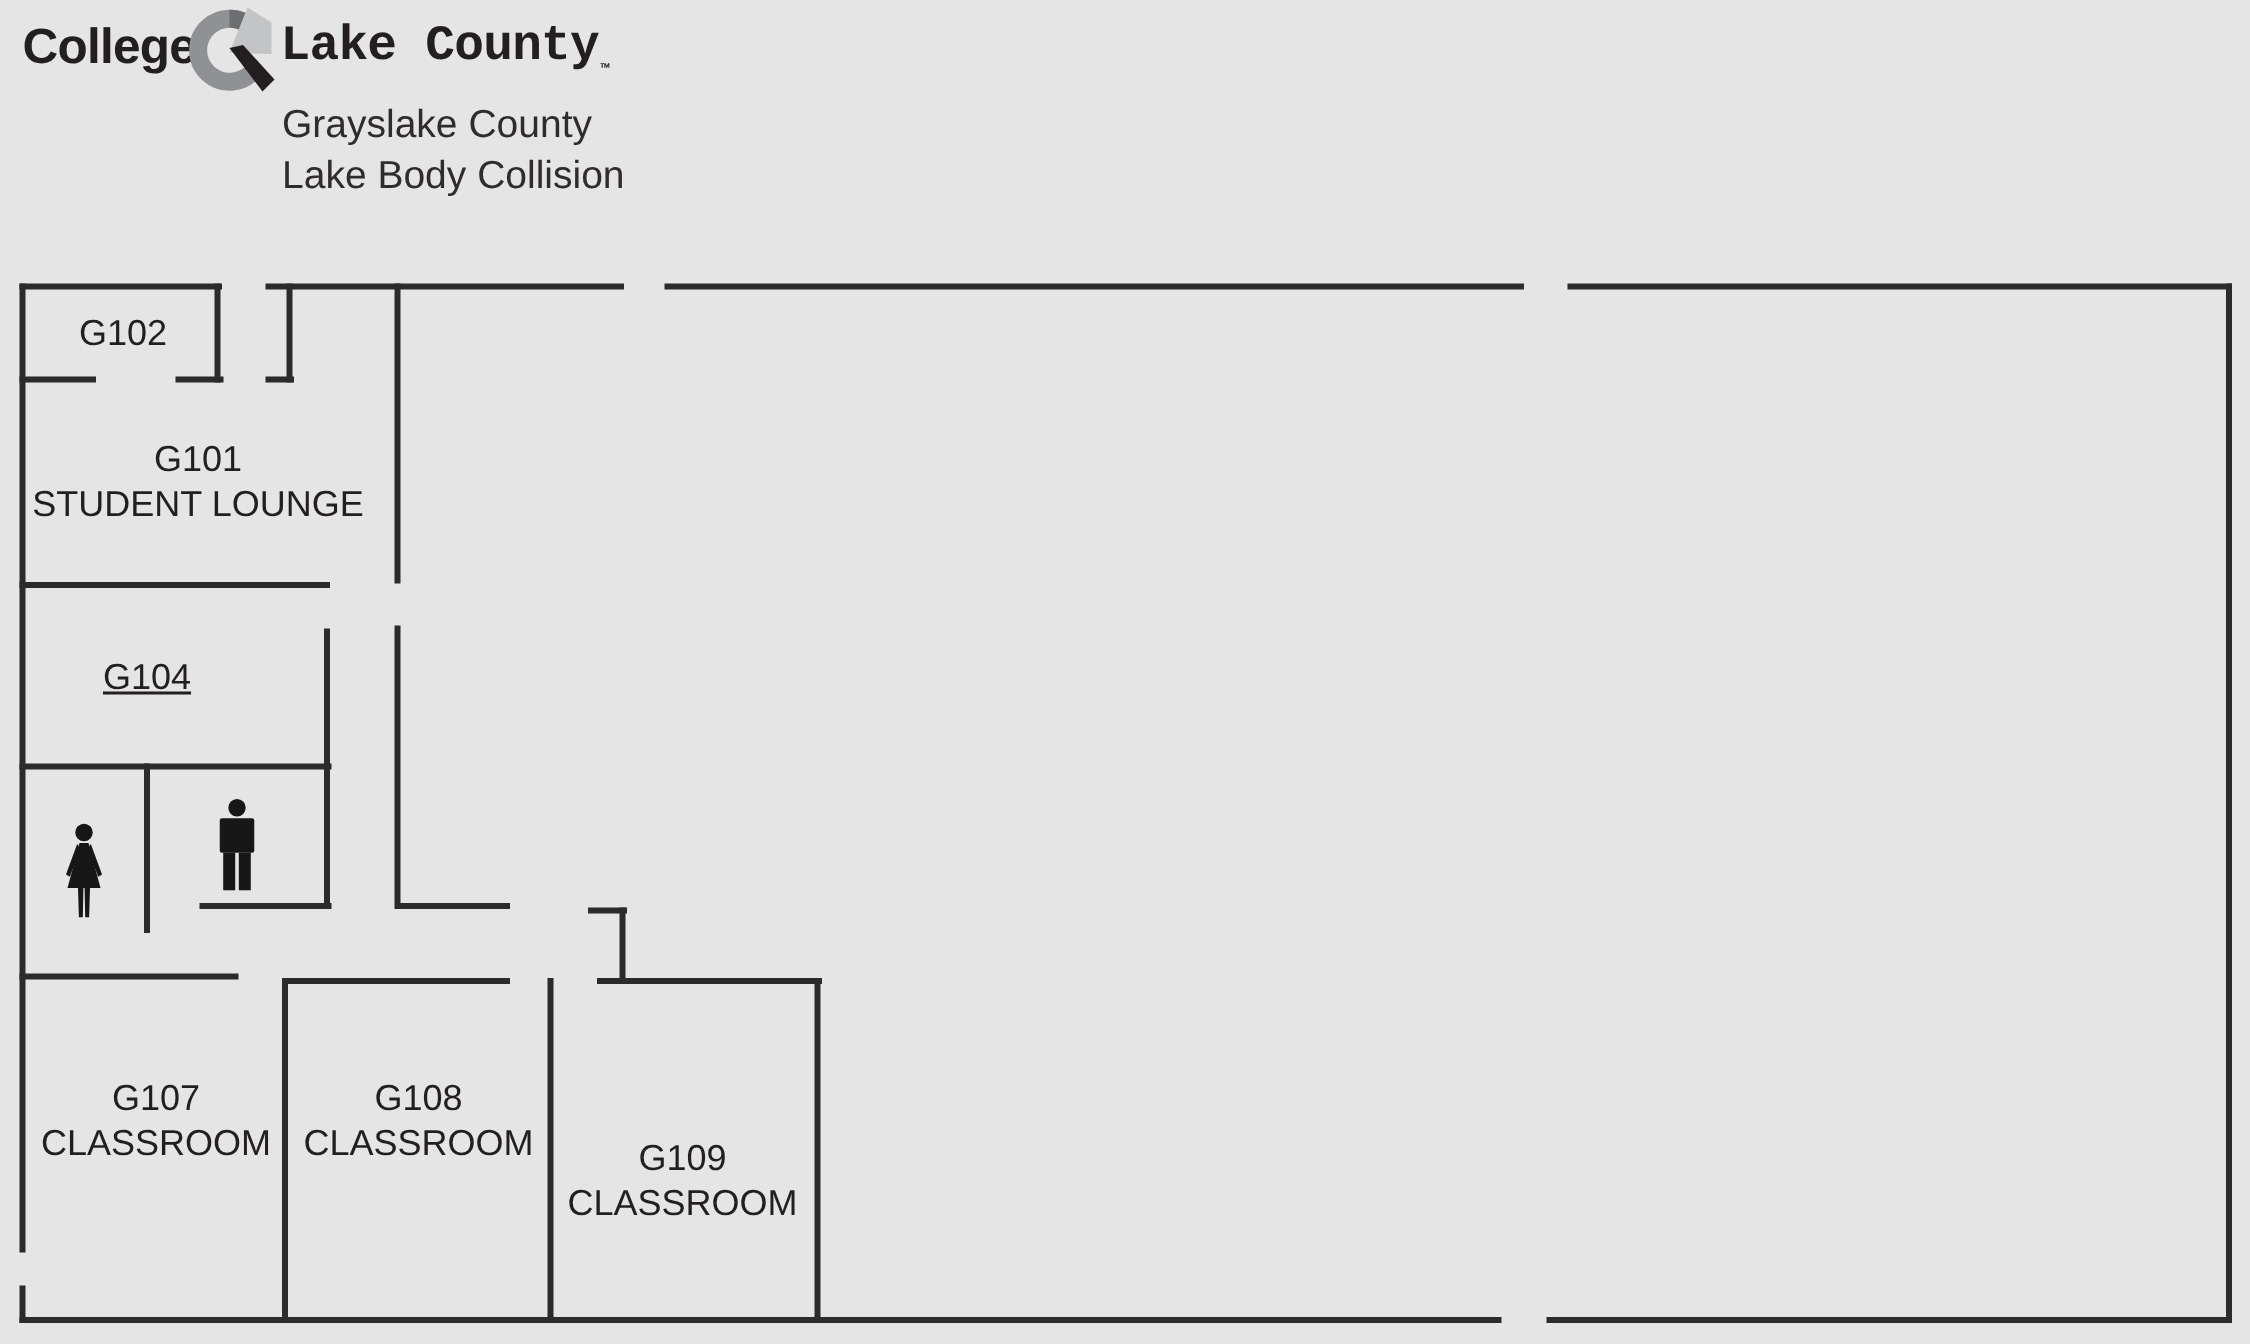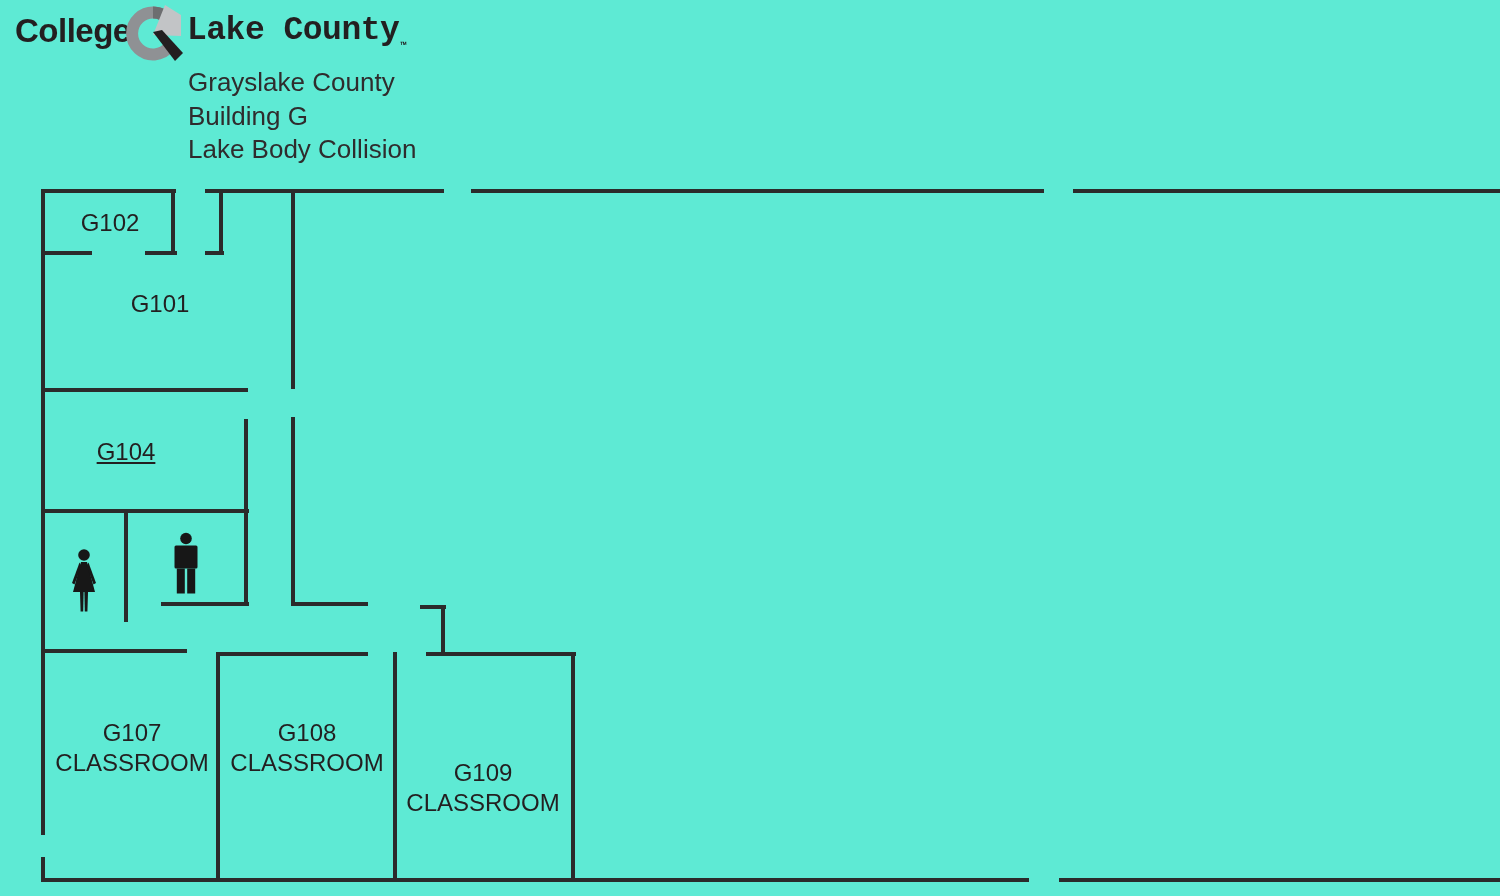--- a/index.html
+++ b/index.html
@@ -1,36 +1,36 @@
 <!DOCTYPE html>
 <html><head>
 <meta charset="utf-8">
 <style>
   html,body{margin:0;padding:0;background:#ffffff;}
   .canvas{
-    position:relative;width:1500px;height:896px;background:#5eead4;overflow:hidden;
+    position:relative;width:1500px;height:896px;background:#e5e5e5;overflow:hidden;
     font-family:"Liberation Sans", sans-serif;color:#231f20;
   }
   
   .logo-college{
     position:absolute;left:15px;top:12px;
     font-size:33px;font-weight:bold;letter-spacing:-0.5px;color:#231f20;white-space:nowrap;
   }
   .logo-mark{position:absolute;left:126px;top:2px;}
   .logo-lake{
     position:absolute;left:187px;top:12px;
     font-size:33px;font-weight:bold;letter-spacing:-0.5px;color:#231f20;white-space:nowrap;font-family:Liberation Mono, monospace;
   }
   .tm{font-size:10px;font-weight:bold;position:relative;top:10px;left:1px;}
   .subtitle{
     position:absolute;left:188px;top:66px;
     font-size:26px;line-height:33.5px;color:#2f2c2d;white-space:nowrap;
   }
   
-  .floorplan{position:absolute;left:0;top:0;width:1340px;height:896px;margin-left:28px;}
+  .floorplan{position:absolute;left:0;top:0;width:1340px;height:896px;}
   .wall{position:absolute;background:#2b2b2b;}
   .room-label{
     position:absolute;transform:translate(-50%,-50%);
     text-align:center;font-size:24px;line-height:30px;color:#231f20;white-space:nowrap;
   }
   .restroom-icon{position:absolute;}
 </style>
 </head>
 <body>
 
@@ -43,21 +43,20 @@
       <path d="M 43.5,18.4 A 21 21 0 1 0 43.5,44.6" fill="none" stroke="#8f9194" stroke-width="12"></path>
       <path d="M 27,10.5 A 21 21 0 0 1 43.5,18.4" fill="none" stroke="#6d6e70" stroke-width="12"></path>
       <polygon points="39,3 55,13 55,34 27,33" fill="#c2c4c6"></polygon>
       <polygon points="27,30 36,28 57,51 49,59" fill="#231f20"></polygon>
     </svg>
 
     <div class="logo-lake"><span>Lake County</span><span class="tm">™</span></div>
 
     <div class="subtitle">
       <div>Grayslake County</div>
-      <div>Building G</div>
       <div>Lake Body Collision</div>
     </div>
   </div>
 
   <div class="floorplan">
 
     <svg class="restroom-icon" width="30" height="66" viewBox="0 0 30 66" style="left: 41px; top: 548px;">
       <g fill="#171717">
         <circle cx="15" cy="7" r="5.8"></circle>
         <polygon points="12,14 18,14 26,44 4,44"></polygon>
@@ -104,22 +103,23 @@
       <div class="wall" style="left: 96px; top: 509px; width: 4px; height: 113px; background: rgb(43, 43, 43);"></div>
       <div class="wall" style="left: 216px; top: 509px; width: 4px; height: 97px; background: rgb(43, 43, 43);"></div>
       <div class="wall" style="left: 413px; top: 605px; width: 4px; height: 51px; background: rgb(43, 43, 43);"></div>
       <div class="wall" style="left: 188px; top: 652px; width: 4px; height: 230px; background: rgb(43, 43, 43);"></div>
       <div class="wall" style="left: 365px; top: 652px; width: 4px; height: 230px; background: rgb(43, 43, 43);"></div>
       <div class="wall" style="left: 543px; top: 652px; width: 4px; height: 230px; background: rgb(43, 43, 43);"></div>
       <div class="wall" style="left: 1484px; top: 189px; width: 4px; height: 693px; background: rgb(43, 43, 43);"></div>
       <div class="room-label" style="left: 82px; top: 223px;">
         <div>G102</div>
       </div>
-      <div class="room-label" style="left: 132px; top: 304px;">
+      <div class="room-label" style="left: 132px; top: 322px;">
         <div>G101</div>
+        <div>STUDENT LOUNGE</div>
       </div>
       <div class="room-label" style="left: 98px; top: 452px; text-decoration: underline;">
         <div>G104</div>
       </div>
       <div class="room-label" style="left: 104px; top: 748px;">
         <div>G107</div>
         <div>CLASSROOM</div>
       </div>
       <div class="room-label" style="left: 279px; top: 748px;">
         <div>G108</div>

